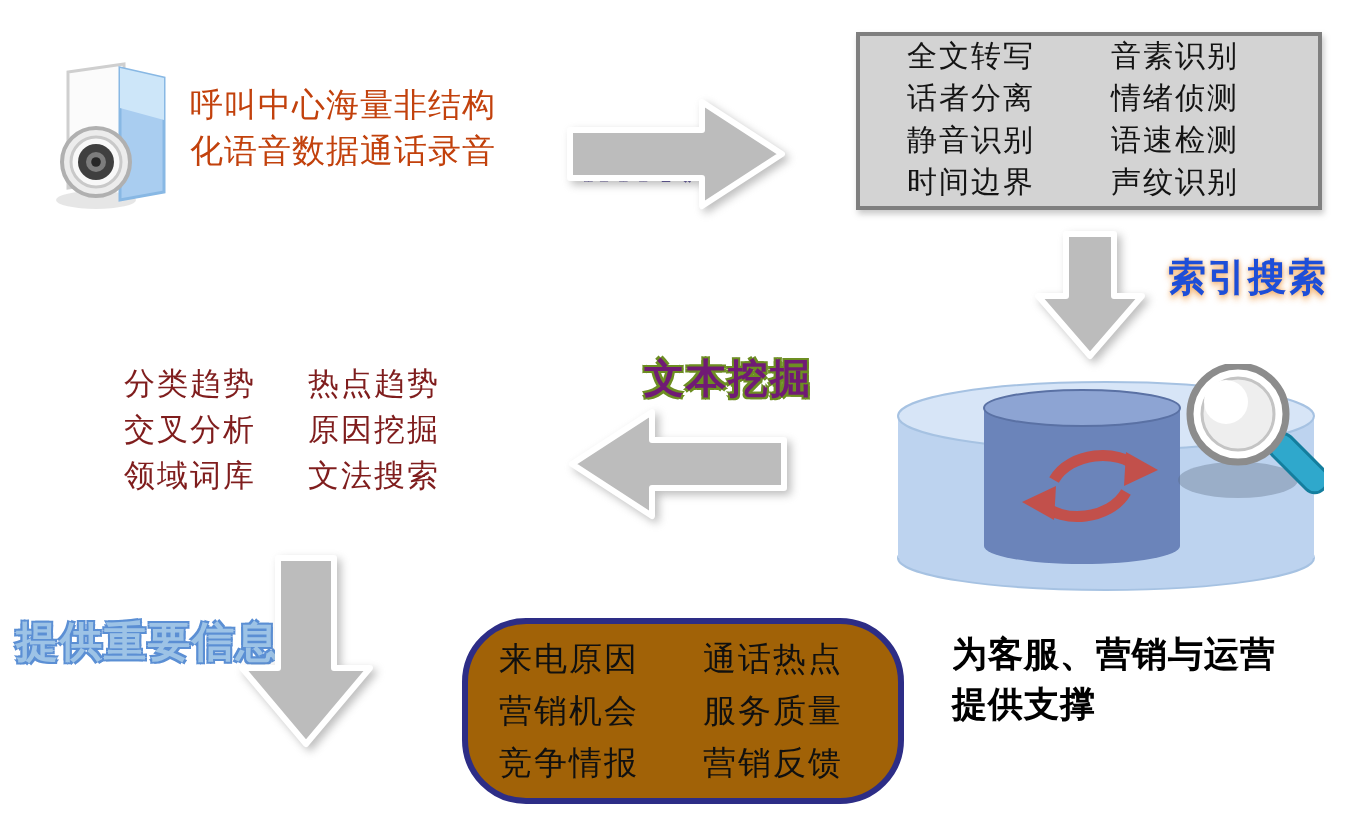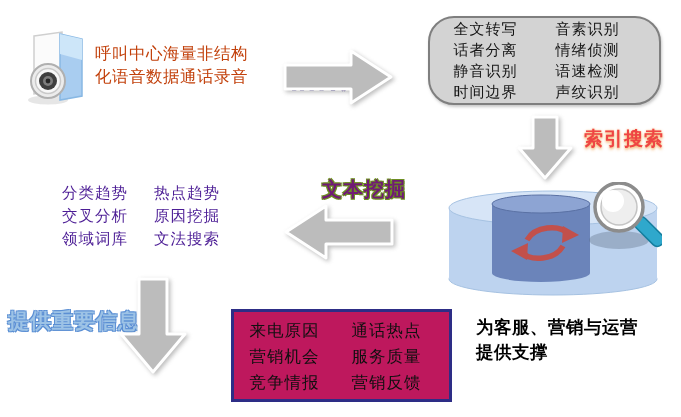--- a/index.html
+++ b/index.html
@@ -25,21 +25,21 @@
   .arrow-left{left:282px;top:203px;}
   .arrow-down-2{left:118px;top:277px;}
 
   
   .asr-box{left:428px;top:16px;width:233px;height:89px;border:2px solid;box-sizing:border-box;
            box-shadow:1px 2px 3px rgba(120,120,120,.4);
            display:grid;grid-template-columns:84px 80px;column-gap:18px;
            justify-content:center;align-content:center;row-gap:1px;
            font-size:15px;line-height:20px;color:#141414;letter-spacing:1px;}
   .mining-list{left:62px;top:183px;display:grid;grid-template-columns:92px auto;
-           row-gap:4px;font-size:15.5px;line-height:19px;color:#4c1d95;letter-spacing:1px;}
+           row-gap:4px;font-size:15.5px;line-height:19px;color:#7f1d1d;letter-spacing:1px;}
   .insight-box{left:231px;top:309px;width:221px;height:93px;border:3px solid;box-sizing:border-box;
            display:grid;grid-template-columns:82px 82px;column-gap:20px;
            justify-content:center;align-content:center;row-gap:2px;
            font-size:16.5px;line-height:24px;color:#101010;letter-spacing:1px;}
 
   .support-text{left:476px;top:315px;font-size:17.5px;line-height:25px;color:#000;letter-spacing:.5px;font-weight:bold;}
 
   .src-icon{left:24px;top:30px;}
   .db-graphic{left:447px;top:182px;}
 </style>
@@ -63,35 +63,35 @@
   <div class="abs src-text">
     <div>呼叫中心海量非结构</div>
     <div>化语音数据通话录音</div>
   </div>
 
   <div class="abs lbl lbl-speech" style="color: rgb(226, 100, 143); text-shadow: rgb(74, 63, 143) -1px -1px 0px, rgb(74, 63, 143) 1px -1px 0px, rgb(74, 63, 143) -1px 1px 0px, rgb(74, 63, 143) 1px 1px 0px; margin-top: 48px;">语音转写</div>
   <svg class="abs arrow arrow-right" width="110" height="58" viewBox="0 0 110 58">
     <polygon points="2,17 68,17 68,3 108,29 68,55 68,41 2,41" style="fill: rgb(188, 188, 188);"></polygon>
   </svg>
 
-  <div class="abs asr-box" style="background-color: rgb(211, 211, 211); border-color: rgb(127, 127, 127); border-radius: 26px;">
+  <div class="abs asr-box" style="background-color: rgb(211, 211, 211); border-color: rgb(127, 127, 127);">
     <span>全文转写</span>
     <span>音素识别</span>
     <span>话者分离</span>
     <span>情绪侦测</span>
     <span>静音识别</span>
     <span>语速检测</span>
     <span>时间边界</span>
     <span>声纹识别</span>
   </div>
 
   <svg class="abs arrow arrow-down-1" width="56" height="66" viewBox="0 0 56 66">
     <polygon points="16,2 40,2 40,33 54,33 28,63 2,33 16,33" style="fill: rgb(188, 188, 188);"></polygon>
   </svg>
-  <div class="abs lbl lbl-index" style="color: #ef4444; text-shadow: rgba(240, 150, 60, 0.65) 0px 2px 3px, rgba(240, 150, 60, 0.65) 0px 0px 2px;">索引搜索</div>
+  <div class="abs lbl lbl-index" style="color: #1d4ed8; text-shadow: rgba(240, 150, 60, 0.65) 0px 2px 3px, rgba(240, 150, 60, 0.65) 0px 0px 2px;">索引搜索</div>
 
   <svg class="abs db-graphic" width="215" height="120" viewBox="0 0 215 120">
     <g>
       <ellipse cx="106" cy="97" rx="104" ry="16" stroke="#a6c2e2" stroke-width="1" style="fill: rgb(189, 211, 239);"></ellipse>
       <rect x="2" y="26" width="208" height="71" style="fill: rgb(189, 211, 239);"></rect>
       <ellipse cx="106" cy="26" rx="104" ry="17" stroke="#a6c2e2" stroke-width="1" style="fill: rgb(215, 229, 247);"></ellipse>
       <ellipse cx="94" cy="91" rx="49" ry="9" style="fill: rgb(107, 132, 186);"></ellipse>
       <rect x="45" y="22" width="98" height="69" style="fill: rgb(107, 132, 186);"></rect>
       <ellipse cx="94" cy="22" rx="49" ry="9" stroke="#5a71a4" stroke-width="1" style="fill: rgb(141, 164, 211);"></ellipse>
     </g>
@@ -122,21 +122,21 @@
   <div class="abs lbl lbl-mining" style="color: #701a75; text-shadow: rgb(109, 142, 34) -1px -1px 0px, rgb(109, 142, 34) 1px -1px 0px, rgb(109, 142, 34) -1px 1px 0px, rgb(109, 142, 34) 1px 1px 0px;">文本挖掘</div>
   <svg class="abs arrow arrow-left" width="112" height="58" viewBox="0 0 112 58">
     <polygon points="110,17 44,17 44,3 4,29 44,55 44,41 110,41" style="fill: rgb(188, 188, 188);"></polygon>
   </svg>
 
   <div class="abs lbl lbl-info" style="color: rgb(157, 195, 230); text-shadow: rgb(91, 143, 212) -1px -1px 0px, rgb(91, 143, 212) 1px -1px 0px, rgb(91, 143, 212) -1px 1px 0px, rgb(91, 143, 212) 1px 1px 0px;">提供重要信息</div>
   <svg class="abs arrow arrow-down-2" width="70" height="98" viewBox="0 0 70 98">
     <polygon points="21,2 49,2 49,57 67,57 35,95 3,57 21,57" style="fill: rgb(188, 188, 188);"></polygon>
   </svg>
 
-  <div class="abs insight-box" style="background-color: #be185d; border-color: rgb(45, 45, 134);">
+  <div class="abs insight-box" style="background-color: #a16207; border-color: rgb(45, 45, 134); border-radius: 32px;">
     <span>来电原因</span>
     <span>通话热点</span>
     <span>营销机会</span>
     <span>服务质量</span>
     <span>竞争情报</span>
     <span>营销反馈</span>
   </div>
 
   <div class="abs support-text">
     <div>为客服、营销与运营</div>

